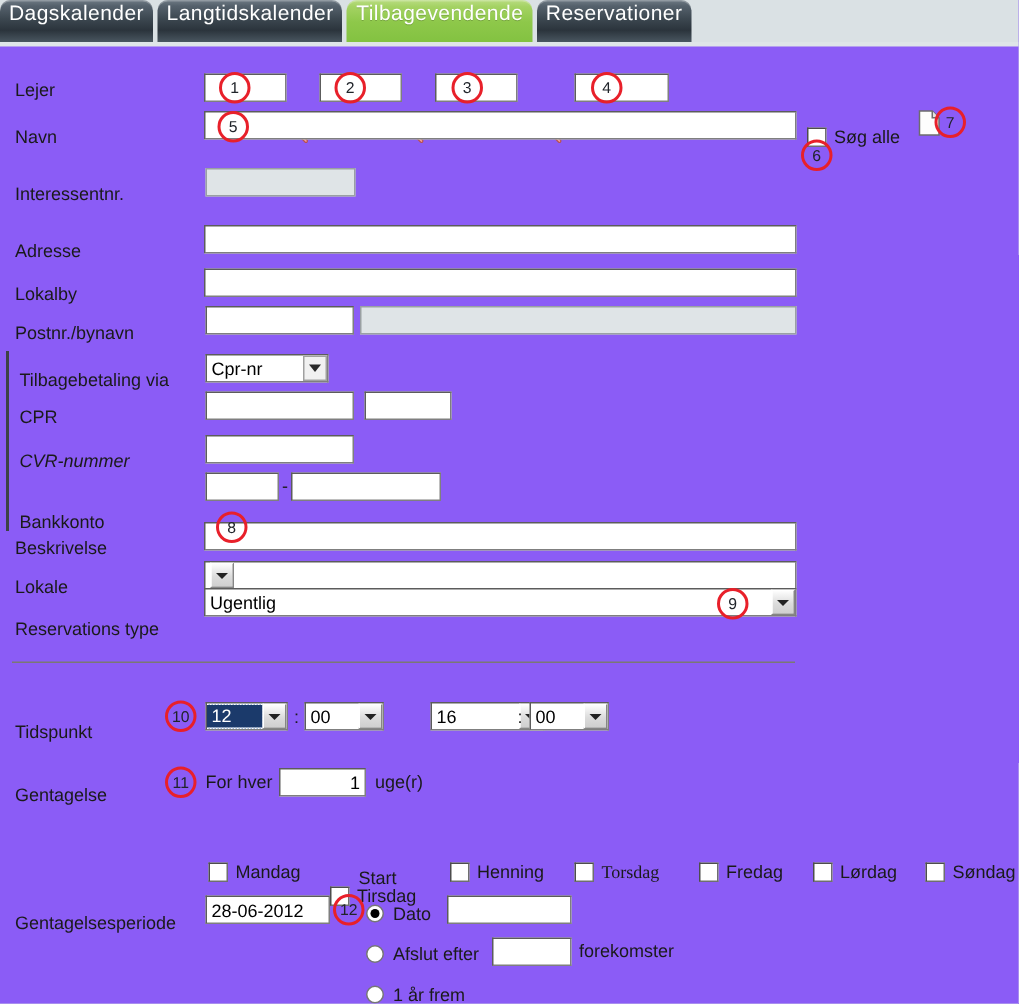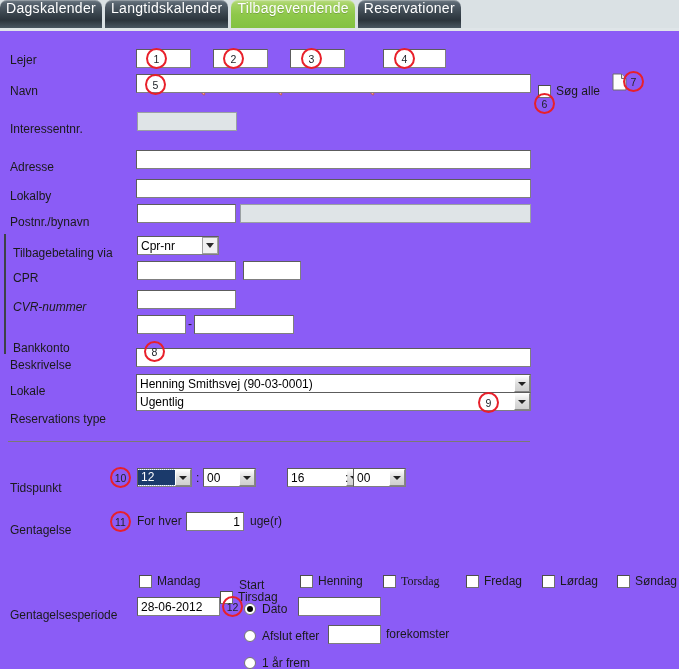--- a/index.html
+++ b/index.html
@@ -354,21 +354,20 @@
 
   <div class="row" style="left:10px; top:324px;">
     <span class="lbl">Beskrivelse</span>
   </div>
   <input class="ti" style="position: absolute; left: 136px; top: 317px; width: 395px;" value="">
 
   <div class="row" style="left:10px; top:350px;">
     <span class="lbl">Lokale</span>
   </div>
   <div class="sel" style="position:absolute; left:136px; top:343px; width:395px;">
-    <span class="val">Henning Smithsvej (90-03-0001)</span>
     <span class="arrow"></span>
   </div>
 
   <div class="row" style="left:10px; top:378px;">
     <span class="lbl">Reservations type</span>
   </div>
   <div class="sel" style="position:absolute; left:136px; top:361px; width:395px; top:361px;">
     <span class="val">Ugentlig</span>
     <span class="arrow"></span>
   </div>

